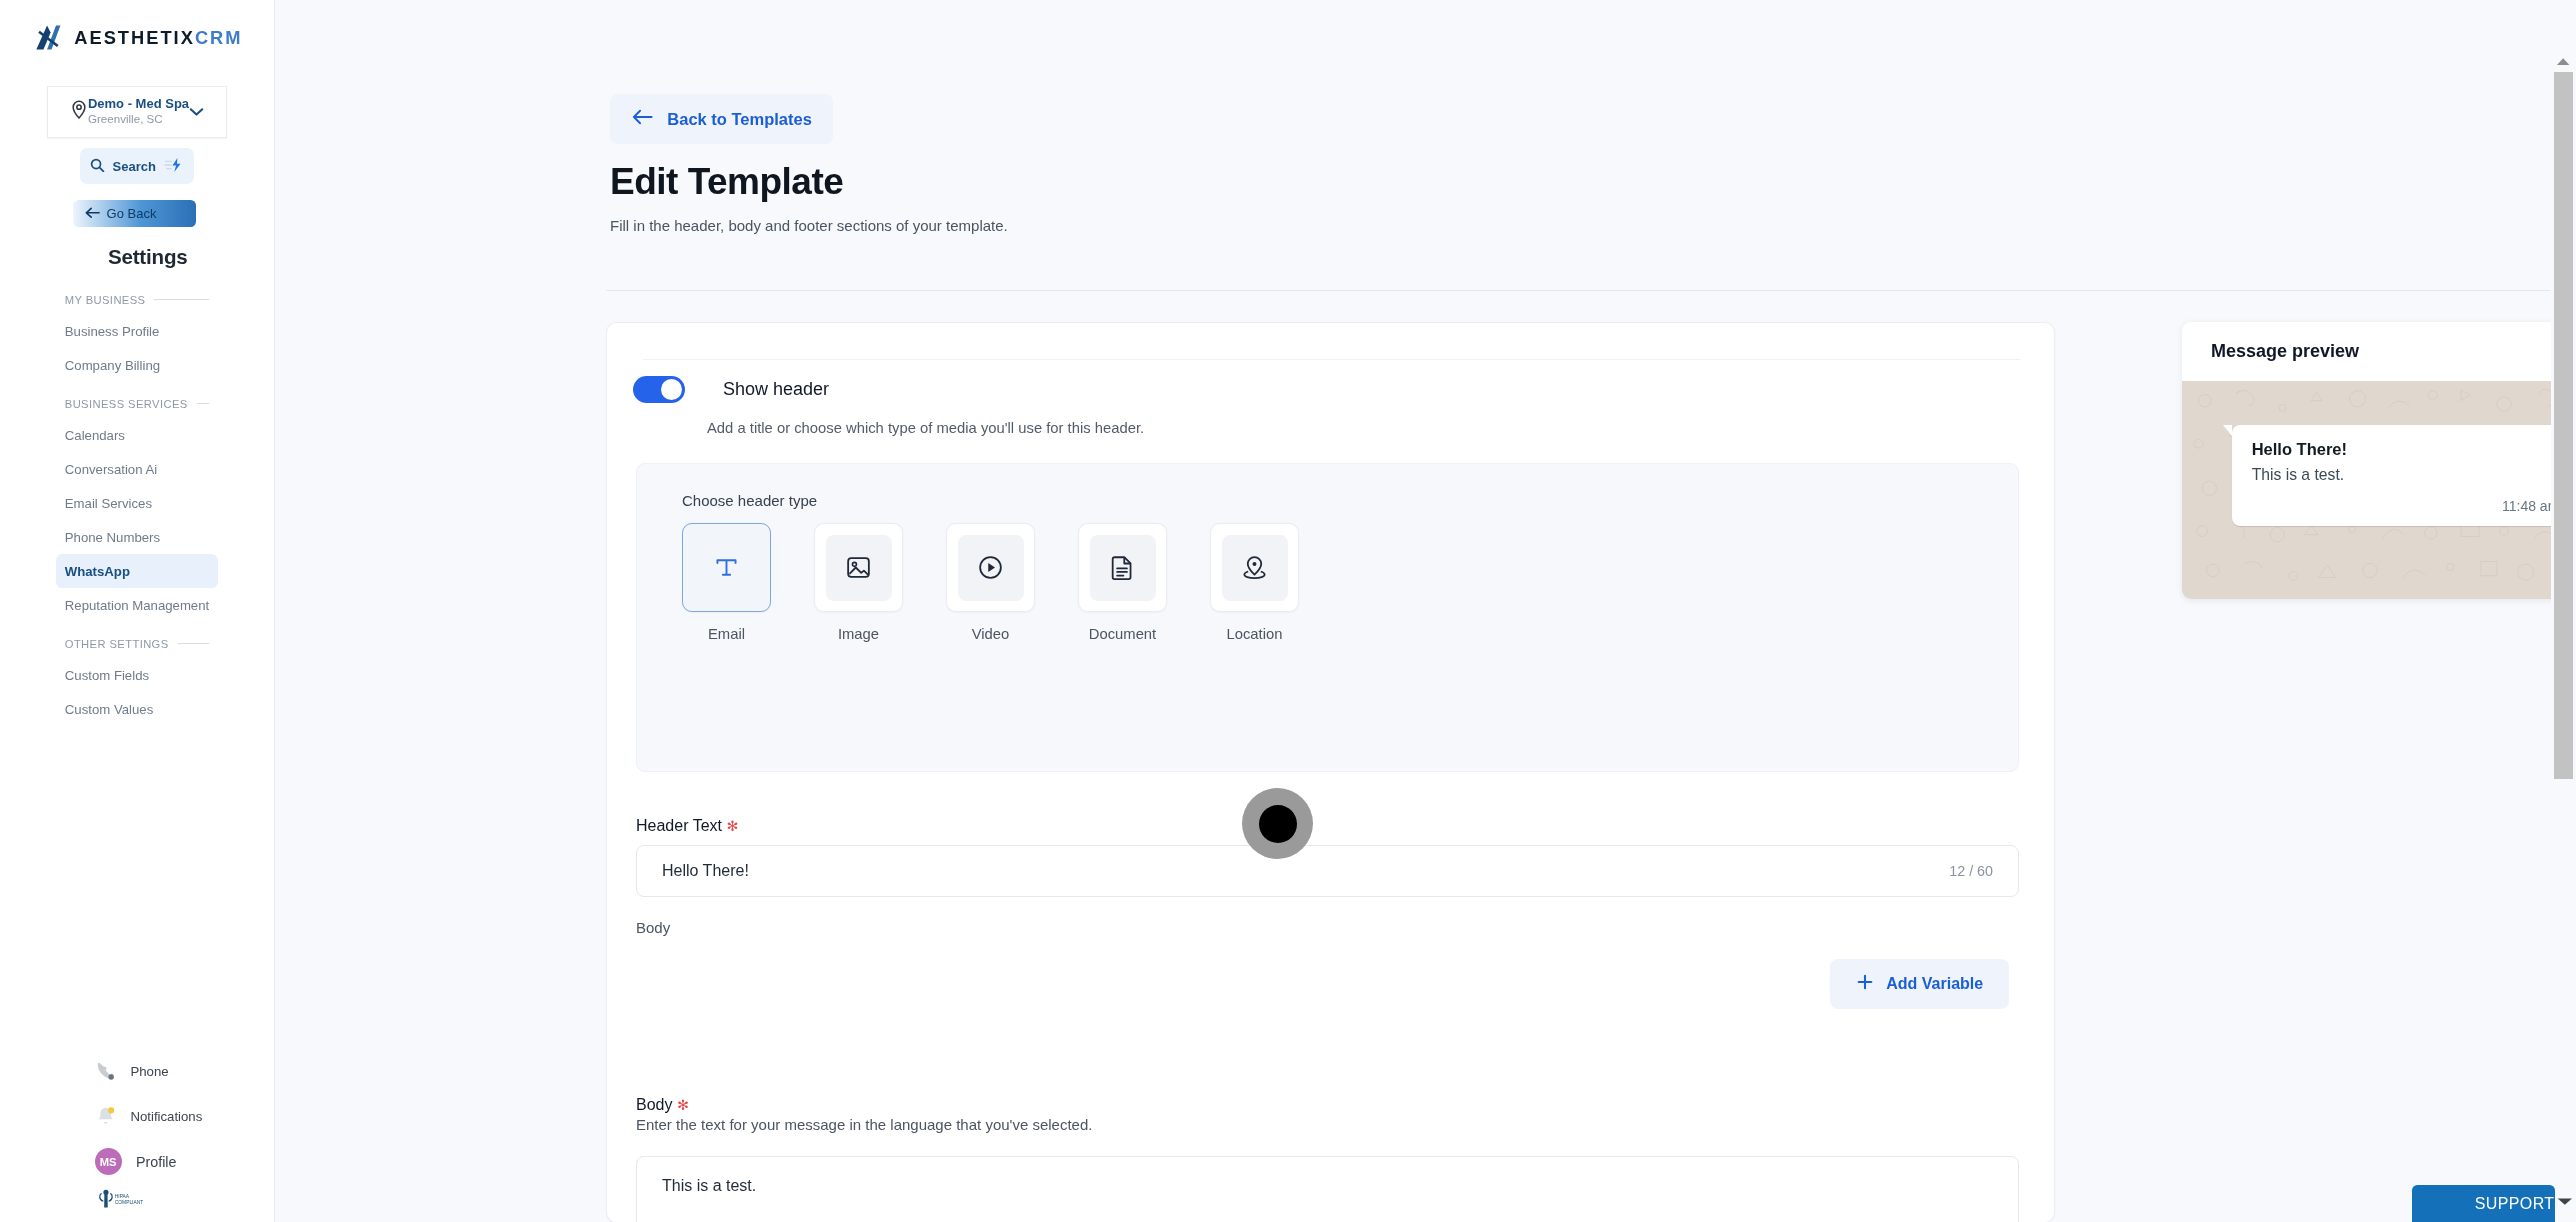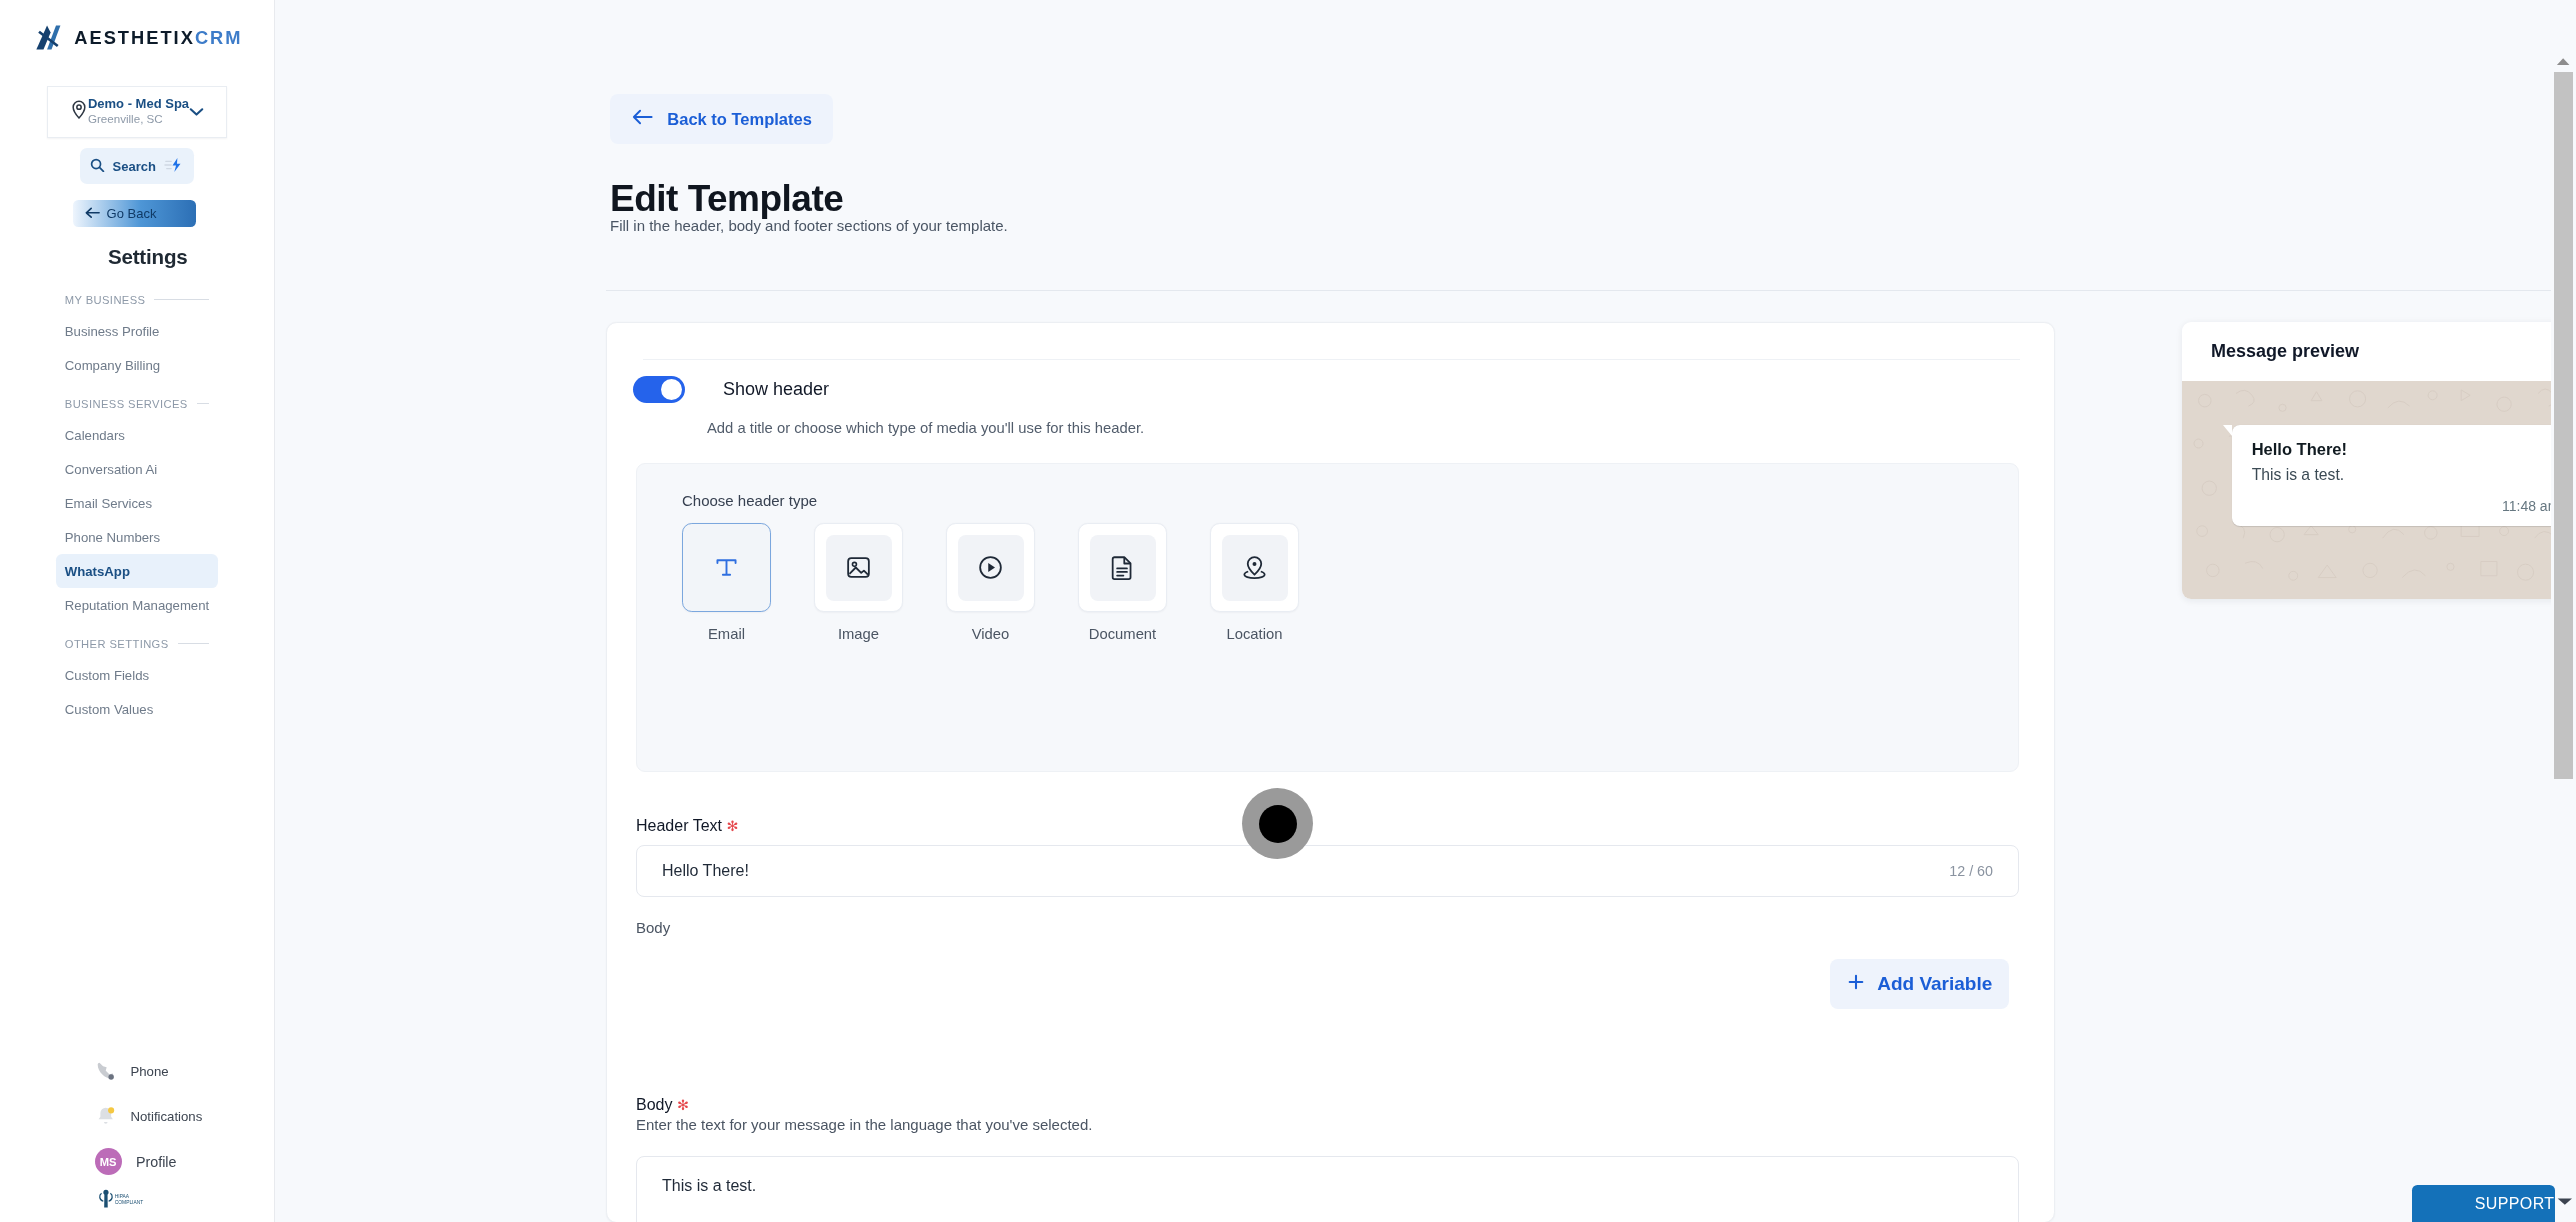--- a/index.html
+++ b/index.html
@@ -93,21 +93,21 @@
   
   .main { position: relative; flex: 1; background: #f7f9fc; height: 1223px; overflow: hidden; }
 
   .back-btn {
     position: absolute; left: 335px; top: 94px;
     height: 50px; padding: 0 21.5px;
     background: #eef3fc; border-radius: 8px;
     display: flex; align-items: center; gap: 14.3px;
     font-size: 16.5px; font-weight: 600; color: #1b5ed6;
   }
-  .page-title { position: absolute; left: 335px; top: 178px; font-size: 37px; font-weight: 600; color: #10161f; letter-spacing: -0.5px; }
+  .page-title { position: absolute; left: 335px; top: 161px; font-size: 37px; font-weight: 600; color: #10161f; letter-spacing: -0.5px; }
   .page-sub { position: absolute; left: 335px; top: 217px; font-size: 15px; color: #4a5564; }
 
   .top-rule { position: absolute; left: 331px; top: 290px; width: 2182px; height: 0.9px; background: #e4e8ee; }
 
   
   .form-card {
     position: absolute; left: 331px; top: 322px;
     width: 1449px; height: 901px;
     background: #fff; border: 0.9px solid #eceff3; border-radius: 10.7px;
     box-shadow: 0 0.9px 1.8px rgba(16,24,40,.04);
@@ -156,21 +156,21 @@
     padding: 0 25px;
   }
   .hdr-input .val { font-size: 16px; color: #1f2937; }
   .hdr-input .count { font-size: 14.3px; color: #8a93a0; }
   .body-sublabel { position: absolute; left: 361px; top: 919px; font-size: 15px; color: #4b5563; }
 
   .add-var {
     position: absolute; left: 1555px; top: 959px;
     width: 179px; height: 50px; border-radius: 8px; background: #eef3fc;
     display: flex; align-items: center; justify-content: center; gap: 12.5px;
-    font-size: 19px; font-weight: 600; color: #1b5ed6;
+    font-size: 16px; font-weight: 600; color: #1b5ed6;
   }
 
   .body-label { position: absolute; left: 361px; top: 1084px; margin-top: 12px; }
   .body-help { position: absolute; left: 361px; top: 1116px; font-size: 15px; color: #4b5563; }
   .body-input {
     position: absolute; left: 361px; top: 1156px;
     width: 1383px; height: 107px;
     background: #fff; border: 0.9px solid #e5e8ee; border-radius: 8px;
     padding: 19.7px 25px; font-size: 16px; color: #1f2937;
   }

